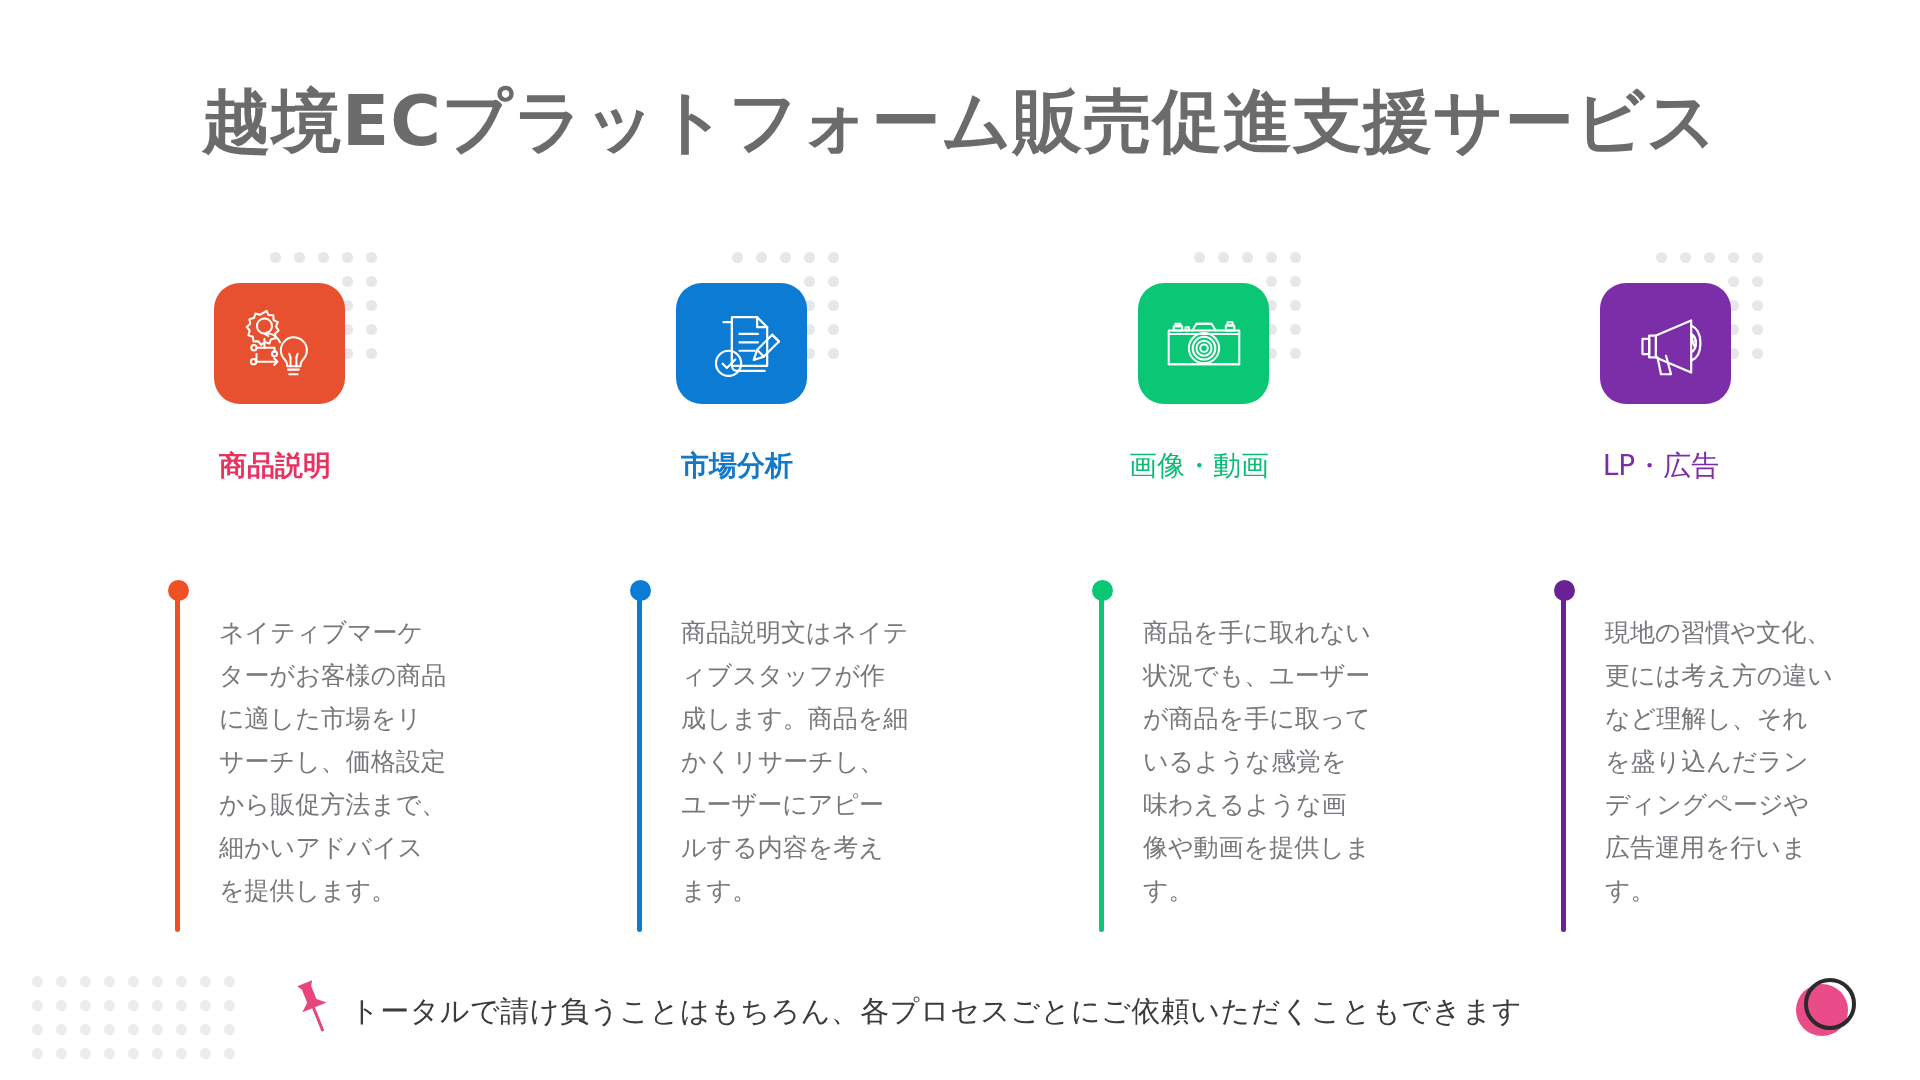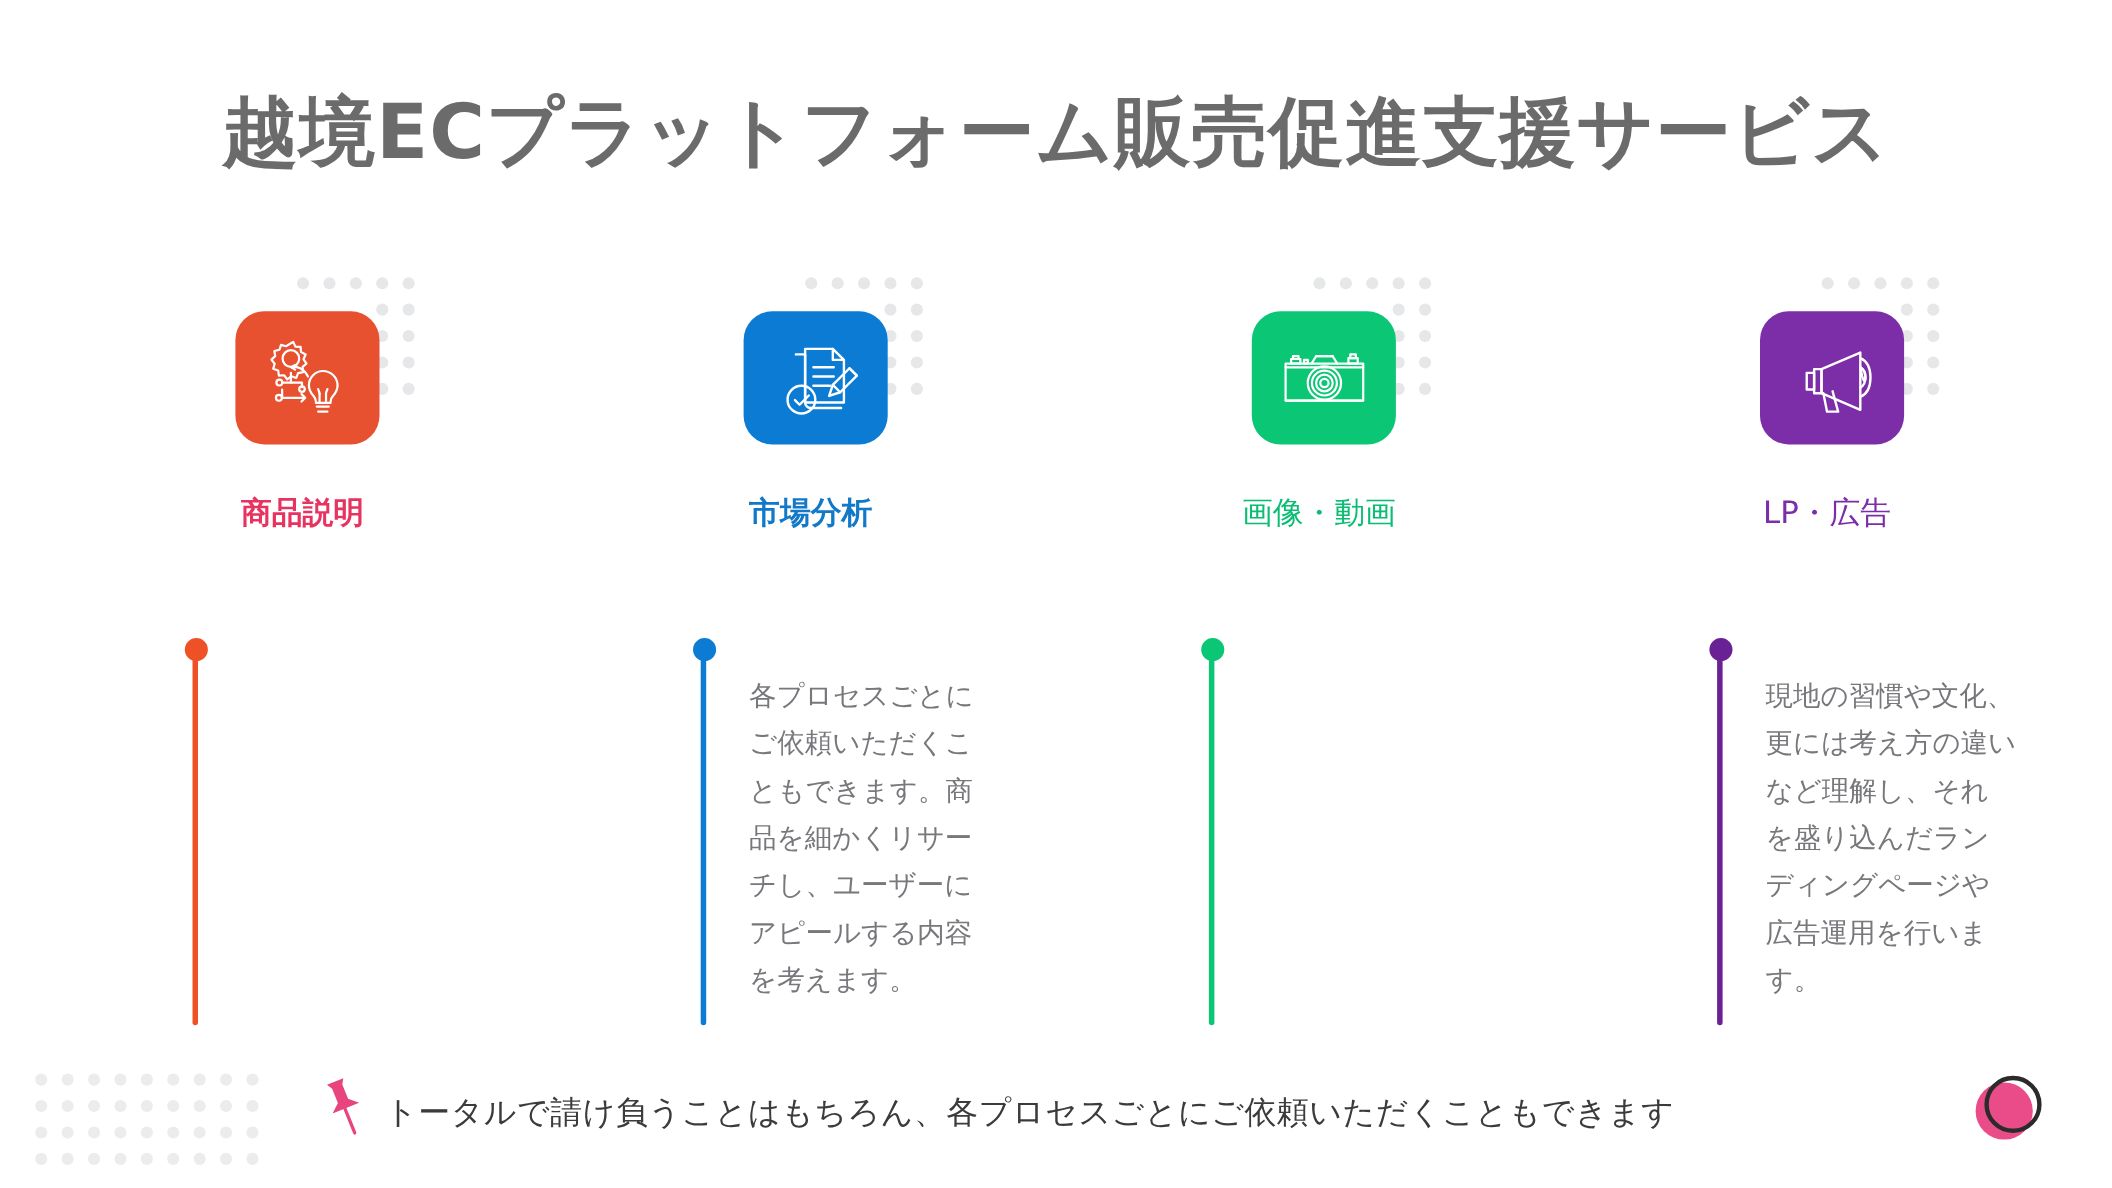--- a/index.html
+++ b/index.html
@@ -175,20 +175,21 @@
           <path d="M31.5 54.5h12M43.5 54.5v5"></path>
           <circle cx="43.5" cy="61.5" r="3"></circle>
           <path d="M22 62v9h24"></path>
           <path d="M43 67l4 4-4 4"></path>
           <circle cx="18.5" cy="71" r="3.2"></circle>
         </svg>
       </div>
       <div class="catlabel bold" style="color: rgb(232, 50, 95); font-weight: 700;">商品説明</div>
       <div class="tl-dot" style="background: rgb(239, 81, 38);"></div>
       <div class="tl-line" style="background: rgb(239, 81, 38);"></div>
+      <div class="body-text">ネイティブマーケターがお客様の商品に適した市場をリサーチし、価格設定から販促方法まで、細かいアドバイスを提供します。</div>
     </div>
 
     <div class="col col-1">
       <div class="dotgrid">
           <i style="left: 0px; top: 0px;"></i>
           <i style="left: 24px; top: 0px;"></i>
           <i style="left: 48px; top: 0px;"></i>
           <i style="left: 72px; top: 0px;"></i>
           <i style="left: 96px; top: 0px;"></i>
           <i style="left: 72px; top: 24px;"></i>
@@ -209,21 +210,21 @@
           <path d="M64 69l4-12 18-18 8 8-18 18z"></path>
           <path d="M86 39l8 8"></path>
           <path d="M68 57l8 8"></path>
           <circle cx="34" cy="73" r="15"></circle>
           <path d="M27 73.5l5 5 10-10"></path>
         </svg>
       </div>
       <div class="catlabel bold" style="color: rgb(18, 120, 200); font-weight: 700;">市場分析</div>
       <div class="tl-dot" style="background: rgb(12, 123, 212);"></div>
       <div class="tl-line" style="background: rgb(12, 123, 212);"></div>
-      <div class="body-text">各プロセスごとにご依頼いただくこともできます。商品を細かくリサーチし、ユーザーにアピールする内容を考えます。</div>
+      <div class="body-text">商品説明文はネイティブスタッフが作成します。商品を細かくリサーチし、ユーザーにアピールする内容を考えます。</div>
     </div>
 
     <div class="col col-2">
       <div class="dotgrid">
           <i style="left: 0px; top: 0px;"></i>
           <i style="left: 24px; top: 0px;"></i>
           <i style="left: 48px; top: 0px;"></i>
           <i style="left: 72px; top: 0px;"></i>
           <i style="left: 96px; top: 0px;"></i>
           <i style="left: 72px; top: 24px;"></i>
@@ -249,20 +250,21 @@
           <path d="M16 26h6v3h-6z"></path>
           <path d="M76 28h10v6H76z"></path>
           <path d="M78 24h6v4h-6z"></path>
           <path d="M28 30h4v4h-4z"></path>
           <path d="M8 74h84"></path>
         </svg>
       </div>
       <div class="catlabel" style="color: rgb(11, 189, 116); font-weight: 400;">画像・動画</div>
       <div class="tl-dot" style="background: rgb(11, 198, 117);"></div>
       <div class="tl-line" style="background: rgb(11, 198, 117);"></div>
+      <div class="body-text">商品を手に取れない状況でも、ユーザーが商品を手に取っているような感覚を味わえるような画像や動画を提供します。</div>
     </div>
 
     <div class="col col-3">
       <div class="dotgrid">
           <i style="left: 0px; top: 0px;"></i>
           <i style="left: 24px; top: 0px;"></i>
           <i style="left: 48px; top: 0px;"></i>
           <i style="left: 72px; top: 0px;"></i>
           <i style="left: 96px; top: 0px;"></i>
           <i style="left: 72px; top: 24px;"></i>

